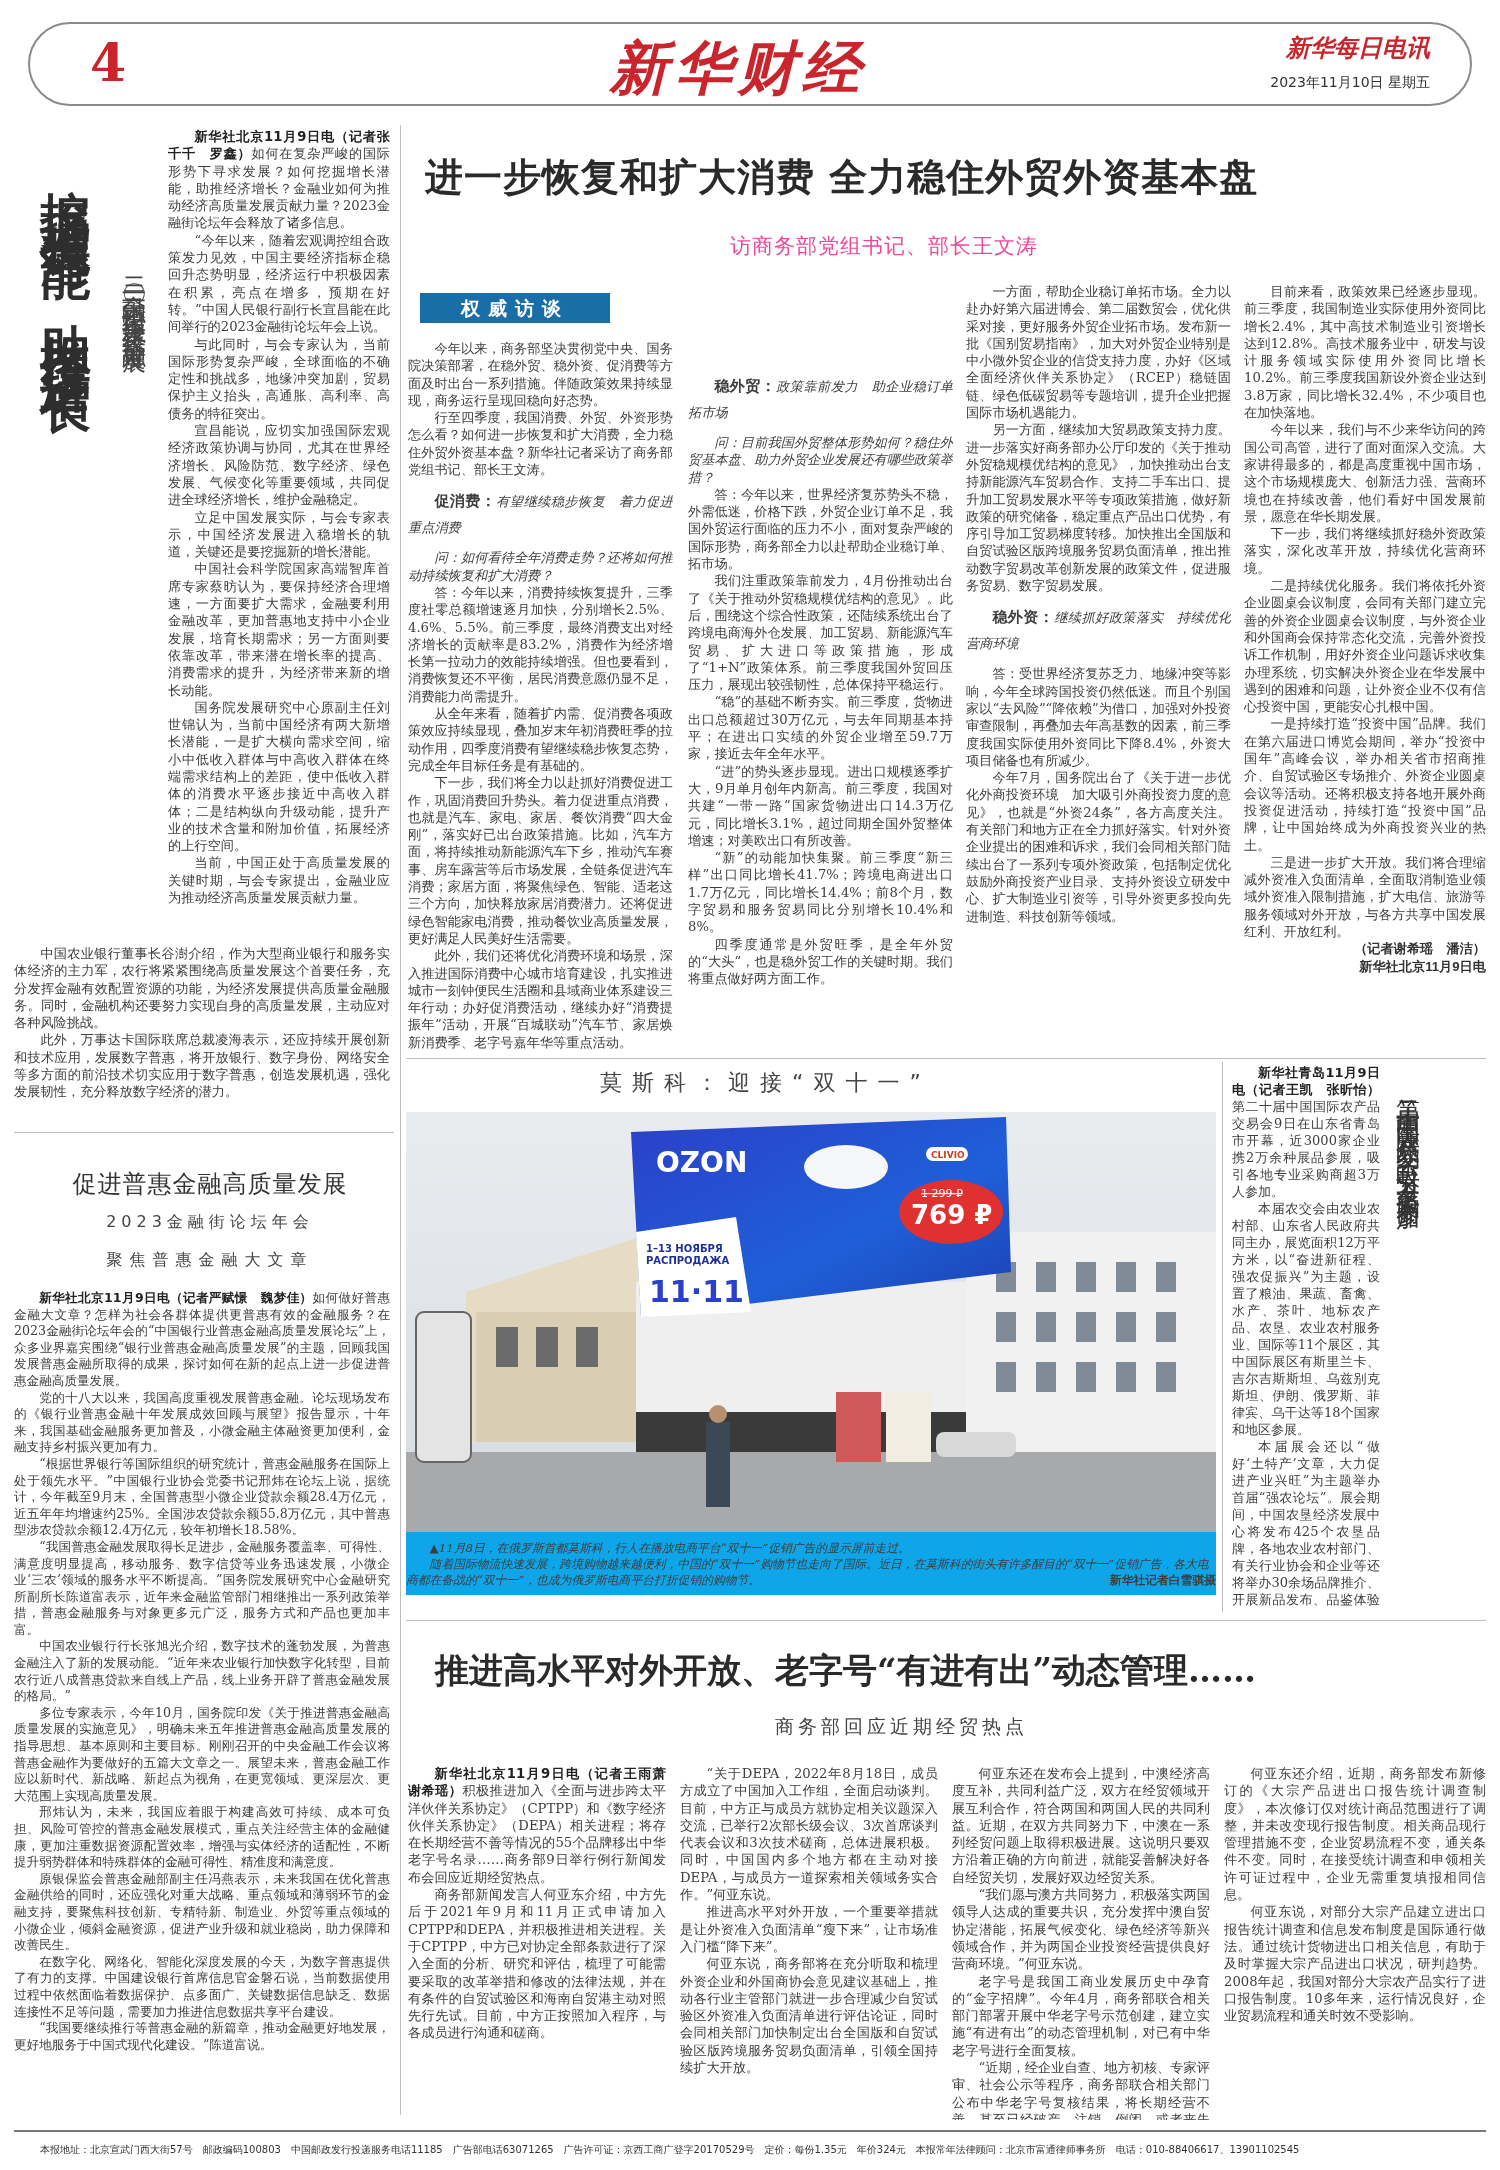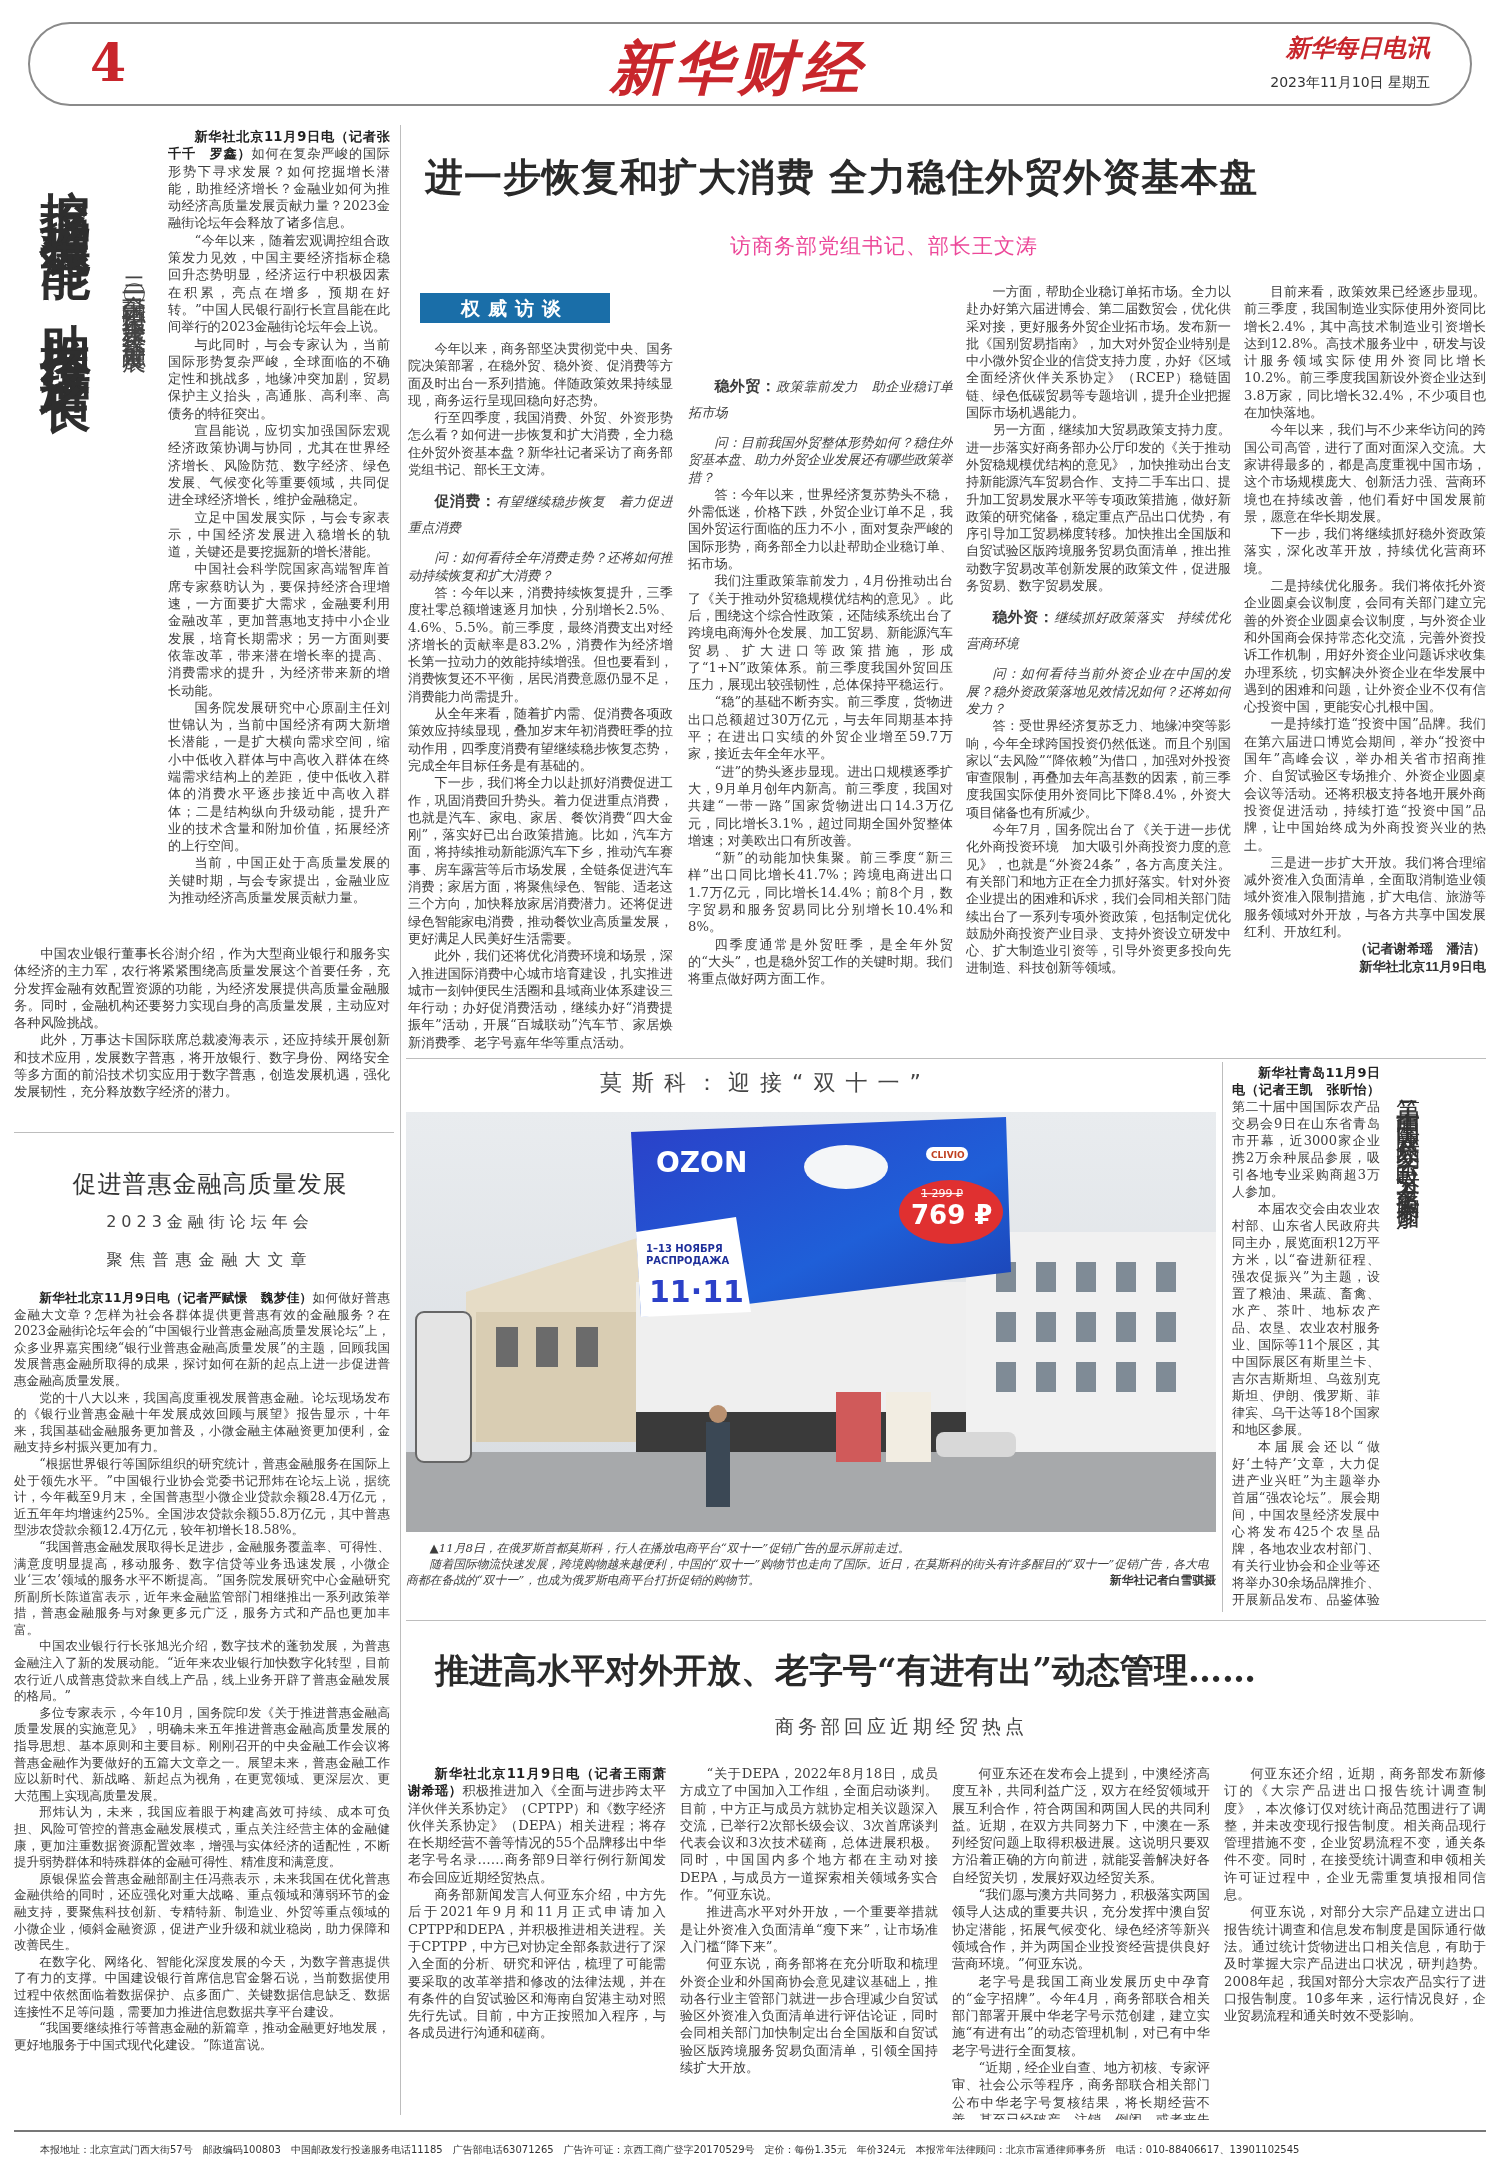--- a/index.html
+++ b/index.html
@@ -23,21 +23,21 @@
   .rule-h{position:absolute;height:1px;background:#bdbdbd;}
   
   #left-title{left:40px;top:150px;width:60px;font-family:"DejaVu Serif",serif;font-weight:bold;font-size:50px;line-height:68px;color:#2e2e2e;writing-mode:vertical-rl;letter-spacing:12px;}
   #left-sub{left:110px;top:260px;width:40px;font-family:"DejaVu Sans",sans-serif;font-size:24px;color:#444;writing-mode:vertical-rl;letter-spacing:4px;}
   
   #main-headline{left:425px;top:152px;font-family:"DejaVu Serif",serif;font-weight:bold;font-size:38px;color:#2a2a2a;letter-spacing:1px;white-space:nowrap;}
   #main-sub{left:730px;top:232px;font-family:Liberation Sans, sans-serif;font-size:21px;color:#ec4899;letter-spacing:1px;}
   #interview-badge{left:420px;top:293px;width:190px;height:30px;background:#1a6ea8;color:#fff;font-family:"DejaVu Sans",sans-serif;font-weight:bold;font-size:19px;line-height:30px;text-align:center;letter-spacing:8px;}
   
   #photo-title{left:600px;top:1068px;font-family:"DejaVu Sans",sans-serif;font-size:22px;color:#444;letter-spacing:10px;}
-  #photo{left:406px;top:1112px;width:810px;height:420px;overflow:hidden;background:#fdba74;text-decoration:underline;}
+  #photo{left:406px;top:1112px;width:810px;height:483px;overflow:hidden;background:#0ea5e9;text-decoration:underline;}
   #photo-caption{left:406px;top:1540px;width:810px;font-size:11.8px;line-height:16px;color:#3d3d3d;font-style:italic;}
   #photo-credit{font-family:"DejaVu Sans",sans-serif;font-style:normal;font-weight:bold;float:right;}
   
   #qd-headline{left:1390px;top:1080px;font-family:"DejaVu Sans",sans-serif;font-size:24px;color:#333;writing-mode:vertical-rl;line-height:36px;letter-spacing:4px;}
   
   #bottom-headline{left:435px;top:1648px;font-family:"DejaVu Serif",serif;font-weight:bold;font-size:34px;color:#2a2a2a;white-space:nowrap;}
   #bottom-sub{left:775px;top:1714px;font-family:"DejaVu Sans",sans-serif;font-size:19px;color:#444;letter-spacing:4px;}
   
   #pf-title{left:30px;top:1168px;width:360px;text-align:center;font-family:"DejaVu Sans",sans-serif;font-size:24px;color:#333;letter-spacing:1px;}
   #pf-sub1{left:30px;top:1212px;width:360px;text-align:center;font-family:"DejaVu Sans",sans-serif;font-size:16px;color:#444;letter-spacing:5px;}
@@ -113,21 +113,20 @@
   <p>我们注重政策靠前发力，4月份推动出台了《关于推动外贸稳规模优结构的意见》。此后，围绕这个综合性政策，还陆续系统出台了跨境电商海外仓发展、加工贸易、新能源汽车贸易、扩大进口等政策措施，形成了“1+N”政策体系。前三季度我国外贸回压压力，展现出较强韧性，总体保持平稳运行。</p>
   <p>“稳”的基础不断夯实。前三季度，货物进出口总额超过30万亿元，与去年同期基本持平；在进出口实绩的外贸企业增至59.7万家，接近去年全年水平。</p>
   <p>“进”的势头逐步显现。进出口规模逐季扩大，9月单月创年内新高。前三季度，我国对共建“一带一路”国家货物进出口14.3万亿元，同比增长3.1%，超过同期全国外贸整体增速；对美欧出口有所改善。</p>
   <p>“新”的动能加快集聚。前三季度“新三样”出口同比增长41.7%；跨境电商进出口1.7万亿元，同比增长14.4%；前8个月，数字贸易和服务贸易同比分别增长10.4%和8%。</p>
   <p>四季度通常是外贸旺季，是全年外贸的“大头”，也是稳外贸工作的关键时期。我们将重点做好两方面工作。</p>
 </div>
 <div class="col body" style="left:966px;top:283px;width:265px;height:772px;">
   <p>一方面，帮助企业稳订单拓市场。全力以赴办好第六届进博会、第二届数贸会，优化供采对接，更好服务外贸企业拓市场。发布新一批《国别贸易指南》，加大对外贸企业特别是中小微外贸企业的信贷支持力度，办好《区域全面经济伙伴关系协定》（RCEP）稳链固链、绿色低碳贸易等专题培训，提升企业把握国际市场机遇能力。</p>
   <p>另一方面，继续加大贸易政策支持力度。进一步落实好商务部办公厅印发的《关于推动外贸稳规模优结构的意见》，加快推动出台支持新能源汽车贸易合作、支持二手车出口、提升加工贸易发展水平等专项政策措施，做好新政策的研究储备，稳定重点产品出口优势，有序引导加工贸易梯度转移。加快推出全国版和自贸试验区版跨境服务贸易负面清单，推出推动数字贸易改革创新发展的政策文件，促进服务贸易、数字贸易发展。</p>
   <div class="qhead"><b>稳外资：</b><span>继续抓好政策落实　持续优化营商环境</span></div>
-  <p class="q">问：如何看待当前外资企业在中国的发展？稳外资政策落地见效情况如何？还将如何发力？</p>
   <p>答：受世界经济复苏乏力、地缘冲突等影响，今年全球跨国投资仍然低迷。而且个别国家以“去风险”“降依赖”为借口，加强对外投资审查限制，再叠加去年高基数的因素，前三季度我国实际使用外资同比下降8.4%，外资大项目储备也有所减少。</p>
   <p>今年7月，国务院出台了《关于进一步优化外商投资环境　加大吸引外商投资力度的意见》，也就是“外资24条”，各方高度关注。有关部门和地方正在全力抓好落实。针对外资企业提出的困难和诉求，我们会同相关部门陆续出台了一系列专项外资政策，包括制定优化鼓励外商投资产业目录、支持外资设立研发中心、扩大制造业引资等，引导外资更多投向先进制造、科技创新等领域。</p>
 </div>
 <div class="col body" style="left:1244px;top:283px;width:242px;height:772px;">
   <p>目前来看，政策效果已经逐步显现。前三季度，我国制造业实际使用外资同比增长2.4%，其中高技术制造业引资增长达到12.8%。高技术服务业中，研发与设计服务领域实际使用外资同比增长10.2%。前三季度我国新设外资企业达到3.8万家，同比增长32.4%，不少项目也在加快落地。</p>
   <p>今年以来，我们与不少来华访问的跨国公司高管，进行了面对面深入交流。大家讲得最多的，都是高度重视中国市场，这个市场规模庞大、创新活力强、营商环境也在持续改善，他们看好中国发展前景，愿意在华长期发展。</p>
   <p>下一步，我们将继续抓好稳外资政策落实，深化改革开放，持续优化营商环境。</p>
   <p>二是持续优化服务。我们将依托外资企业圆桌会议制度，会同有关部门建立完善的外资企业圆桌会议制度，与外资企业和外国商会保持常态化交流，完善外资投诉工作机制，用好外资企业问题诉求收集办理系统，切实解决外资企业在华发展中遇到的困难和问题，让外资企业不仅有信心投资中国，更能安心扎根中国。</p>
   <p>一是持续打造“投资中国”品牌。我们在第六届进口博览会期间，举办“投资中国年”高峰会议，举办相关省市招商推介、自贸试验区专场推介、外资企业圆桌会议等活动。还将积极支持各地开展外商投资促进活动，持续打造“投资中国”品牌，让中国始终成为外商投资兴业的热土。</p>
   <p>三是进一步扩大开放。我们将合理缩减外资准入负面清单，全面取消制造业领域外资准入限制措施，扩大电信、旅游等服务领域对外开放，与各方共享中国发展红利、开放红利。</p>

